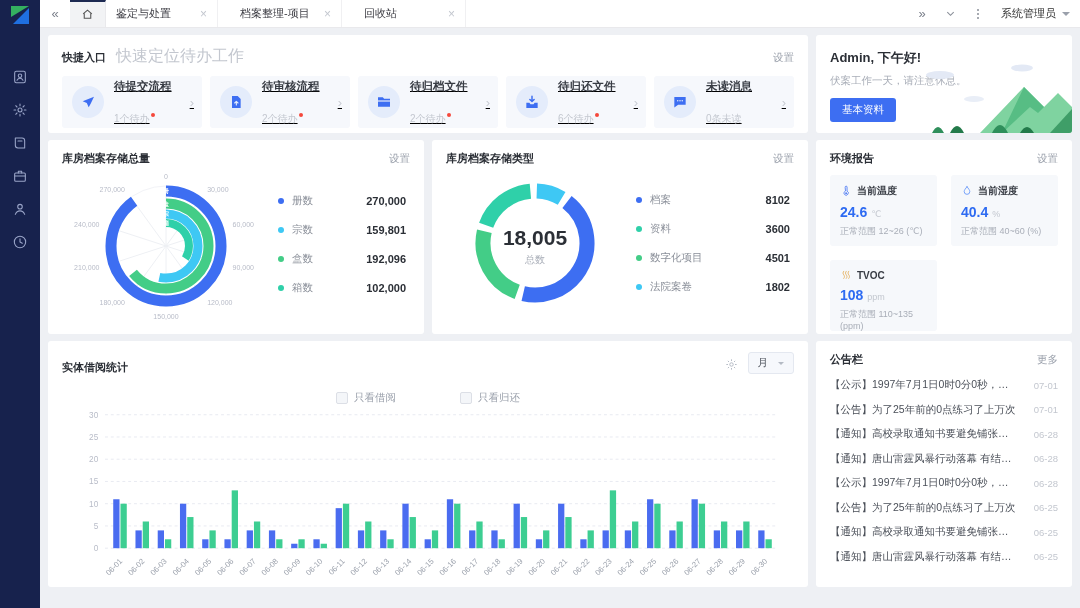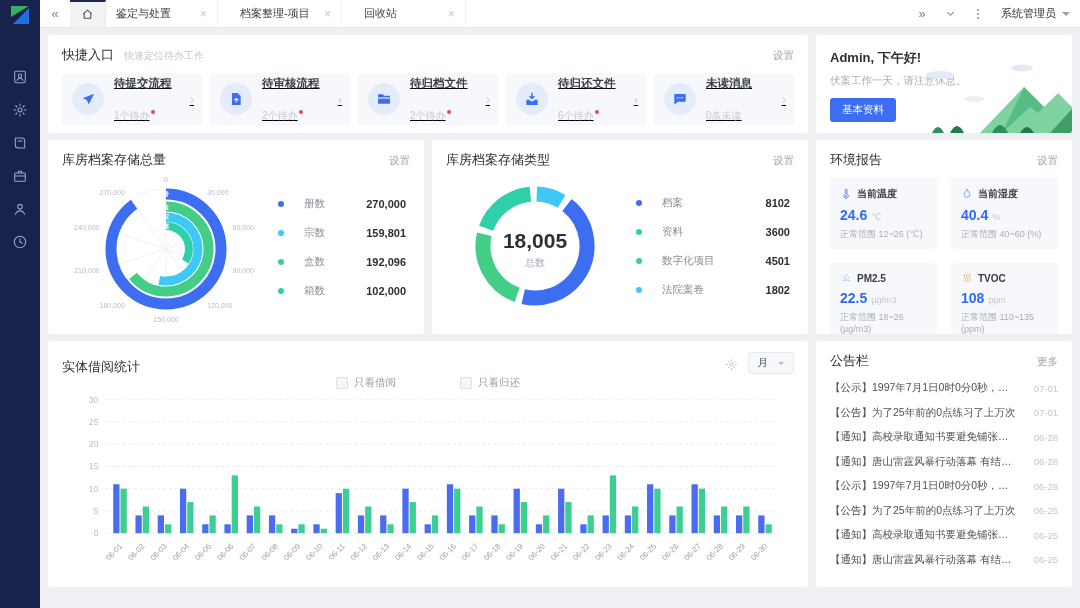--- a/index.html
+++ b/index.html
@@ -27,22 +27,22 @@
   .kebab i { width:2px; height:2px; border-radius:50%; background:#8a8f99; }
   .user-menu { display:flex; align-items:center; gap:6px; margin-left:8px; cursor:pointer; color:#333; }
   .user-menu .caret { width:0; height:0; border:4px solid transparent; border-top-color:#9aa0ab; margin-top:4px; }
 
   
   .content { position:absolute; left:40px; top:28px; right:0; bottom:0; padding:7px 8px; display:grid;
     grid-template-columns:1fr 256px; grid-template-rows:98px 194px 246px; gap:7px 8px;
     grid-template-areas:"qe welcome" "split env" "borrow ann"; }
   .card { background:#fff; border-radius:3px; padding:11px 14px; position:relative; }
   .card-hd { display:flex; align-items:baseline; }
-  .card-hd .ttl { font-size:13px; font-weight:normal; color:#2b2f36; }
-  .card-hd .subttl { font-size:10px; color:#c3c7cf; margin-left:10px; }
+  .card-hd .ttl { font-size:11px; font-weight:bold; color:#2b2f36; }
+  .card-hd .subttl { font-size:16px; color:#c3c7cf; margin-left:10px; }
   .card-hd .settings { margin-left:auto; font-size:10.5px; color:#9aa0ab; cursor:pointer; }
 
   
   .qe { grid-area:qe; }
   .qe-items { display:flex; gap:8px; margin-top:9px; }
   .qe-item { flex:1; background:#f6f8fc; border-radius:3px; height:52px; display:flex; align-items:center; padding:0 8px 0 10px; cursor:pointer;text-decoration:underline; }
   .qe-ico { width:32px; height:32px; border-radius:50%; background:#e4ecfb; color:#3d6ef2; display:flex; align-items:center; justify-content:center; flex:0 0 32px; }
   .qe-ico svg { width:16px; height:16px; }
   .qe-txt { margin-left:10px; min-width:0; }
   .qe-title { font-size:11.5px; color:#383c44; font-weight:bold; white-space:nowrap; }
@@ -56,41 +56,41 @@
   .msg { font-size:10.5px; color:#a9aeb8; margin-top:7px; }
   .btn-primary { margin-top:10px; background:#3d6ef2; color:#fff; border:none; border-radius:3px; font-size:10.5px; padding:5px 12px; cursor:pointer; font-family:inherit; }
   .hill { position:absolute; right:0; bottom:0; width:170px; height:72px; }
 
   
   .split { grid-area:split; display:grid; grid-template-columns:1fr 1fr; gap:8px; }
   .chart-body { display:flex; align-items:center; margin-top:2px; }
   .legend { flex:1; display:flex; flex-direction:column; gap:15px; padding-right:4px; }
   .lg-row { display:flex; align-items:center; font-size:10.5px; }
   .lg-dot { width:6px; height:6px; border-radius:50%; flex:0 0 6px; }
-  .lg-name { color:#8a8f99; margin-left:20px; }
+  .lg-name { color:#8a8f99; margin-left:8px; }
   .lg-val { margin-left:auto; font-weight:bold; color:#2b2f36; font-size:11px; }
 
   
   .env { grid-area:env; }
   .env-grid { display:grid; grid-template-columns:1fr 1fr; gap:14px; margin-top:9px; }
   .env-tile { background:#f6f8fb; border-radius:3px; padding:9px 10px; height:71px; }
   .env-lab { display:flex; align-items:center; gap:5px; font-size:10px; font-weight:bold; color:#383c44; }
   .env-lab svg { width:12px; height:12px; }
   .env-val { margin-top:6px; font-size:14px; font-weight:bold; color:#2e6bf2; }
   .env-val .unit { font-size:9px; font-weight:normal; color:#c3c7cf; margin-left:4px; }
   .env-range { margin-top:5px; font-size:9px; color:#a9aeb8; }
 
   
   .borrow { grid-area:borrow; }
   .hd-tools { margin-left:auto; display:flex; align-items:center; gap:10px; }
   .gear-sm { width:13px; height:13px; color:#b4bac4; cursor:pointer; }
   .gear-sm svg { width:13px; height:13px; }
   .select { display:flex; align-items:center; gap:10px; background:#f6f8fc; border:1px solid #e4e8f0; border-radius:3px; padding:3px 9px; font-size:10.5px; color:#4a4f58; cursor:pointer; }
   .select .caret { width:0; height:0; border:3.5px solid transparent; border-top-color:#b4bac4; margin-top:3px; }
-  .cb-row { display:flex; justify-content:center; gap:64px; margin-top:0; }
+  .cb-row { display:flex; justify-content:center; gap:64px; margin-top:16px; }
   .cb-item { display:flex; align-items:center; gap:6px; font-size:10.5px; color:#9aa0ab; cursor:pointer; }
   .cb { width:12px; height:12px; border:1px solid #dcdfe6; border-radius:2px; background:#f4f6f9; }
   #barChart { width:100%; height:176px; margin-top:2px; display:block; }
 
   
   .ann { grid-area:ann; }
   .ann ul { list-style:none; margin-top:6px; }
   .ann li { display:flex; align-items:center; height:24.5px; cursor:pointer; }
   .ann .a-txt { font-size:10.5px; color:#4a4f58; white-space:nowrap; overflow:hidden; text-overflow:ellipsis; max-width:186px; }
   .ann .a-date { margin-left:auto; font-size:9.5px; color:#c3c7cf;text-align:right; }
@@ -419,36 +419,20 @@
           <div class="env-lab">
             <span style="color: rgb(91, 143, 249); display: inline-flex;">
               <svg viewBox="0 0 24 24" width="12" height="12" fill="none" stroke="currentColor" stroke-width="1.6" stroke-linecap="round" stroke-linejoin="round">
                 <path d="M12 3.5c3.1 3.9 5.6 6.7 5.6 9.6a5.6 5.6 0 0 1-11.2 0C6.4 10.2 8.9 7.4 12 3.5z"></path>
               </svg>
             </span>
             <span>当前湿度</span>
           </div>
           <div class="env-val">40.4<span class="unit">%</span></div>
           <div class="env-range">正常范围 40~60 (%)</div>
-        </div>
-        <div class="env-tile">
-          <div class="env-lab">
-            <span style="color: rgb(143, 179, 245); display: inline-flex;">
-              <svg viewBox="0 0 24 24" width="12" height="12" fill="none" stroke="currentColor" stroke-width="1.6" stroke-linecap="round" stroke-linejoin="round">
-                <circle cx="8" cy="8.5" r="1.3" fill="currentColor" stroke="none"></circle>
-                <circle cx="13.5" cy="6" r="1.3" fill="currentColor" stroke="none"></circle>
-                <circle cx="16.5" cy="11" r="1.3" fill="currentColor" stroke="none"></circle>
-                <circle cx="10.5" cy="12.5" r="1.3" fill="currentColor" stroke="none"></circle>
-                <path d="M5.5 17.5c4.3-2.2 8.7-2.2 13 0"></path>
-              </svg>
-            </span>
-            <span>PM2.5</span>
-          </div>
-          <div class="env-val">22.5<span class="unit">μg/m3</span></div>
-          <div class="env-range">正常范围 18~26 (μg/m3)</div>
         </div>
         <div class="env-tile">
           <div class="env-lab">
             <span style="color: rgb(227, 169, 79); display: inline-flex;">
               <svg viewBox="0 0 24 24" width="12" height="12" fill="none" stroke="currentColor" stroke-width="1.6" stroke-linecap="round" stroke-linejoin="round">
                 <path d="M7.5 4.5c-2 2.4-2 4.8 0 7.2s2 4.8 0 7.2M12.5 4.5c-2 2.4-2 4.8 0 7.2s2 4.8 0 7.2M17.5 4.5c-2 2.4-2 4.8 0 7.2s2 4.8 0 7.2"></path>
               </svg>
             </span>
             <span>TVOC</span>
           </div>

